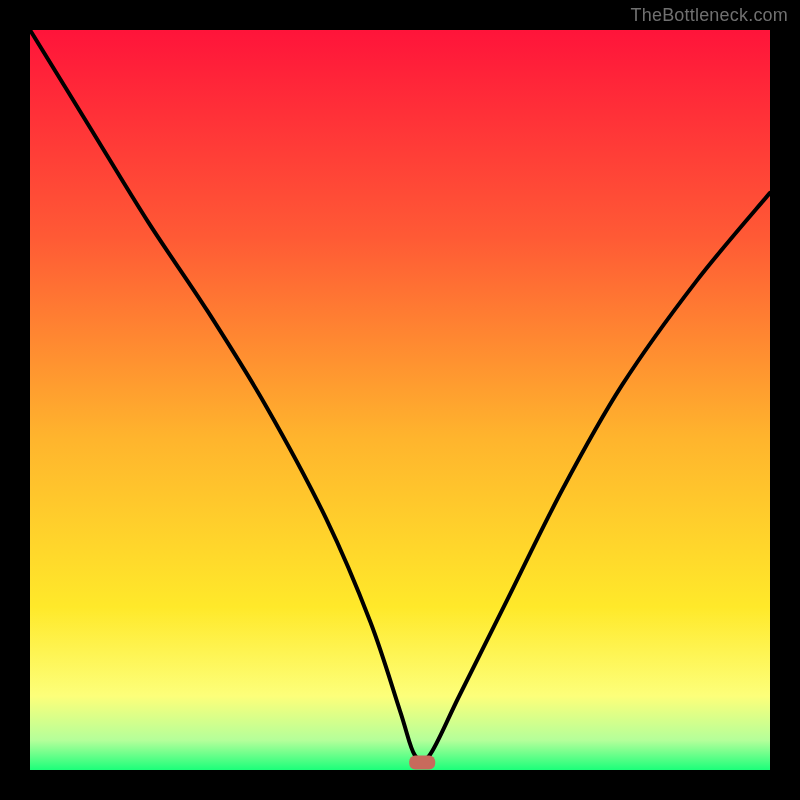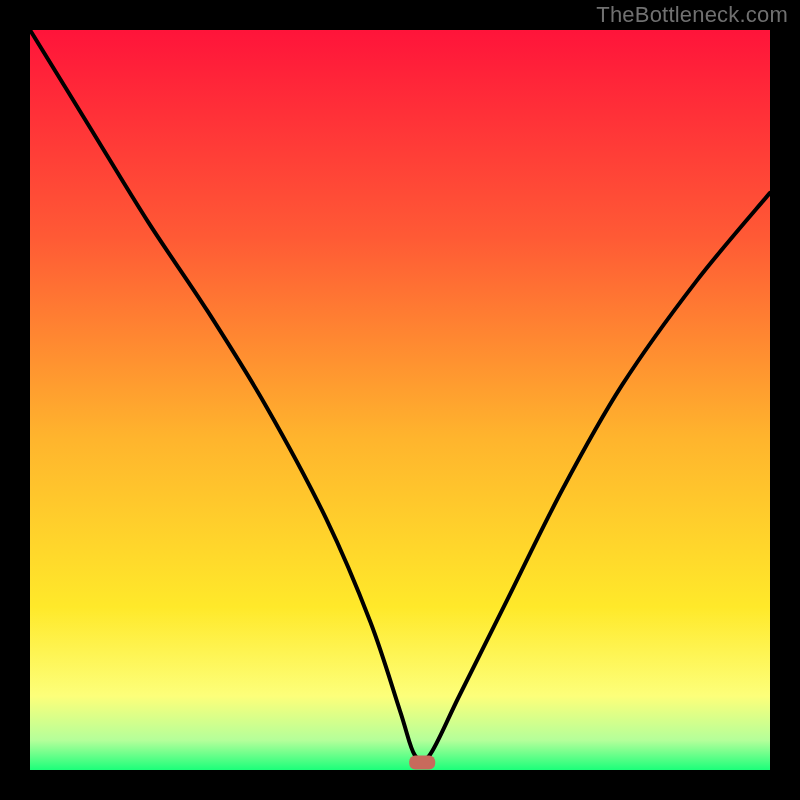--- a/index.html
+++ b/index.html
@@ -11,21 +11,21 @@
     font-family: Arial, Helvetica, sans-serif;
     overflow: hidden;
   }
   .header {
     position: absolute;
     top: 0;
     right: 12px;
     height: 30px;
     line-height: 30px;
     color: #707070;
-    font-size: 22px;
+    font-size: 18px;
     font-weight: normal;
     letter-spacing: 0.2px;
     user-select: none;
   }
   .plot-wrap {
     position: absolute;
     left: 30px;
     top: 30px;
     width: 740px;
     height: 740px;

